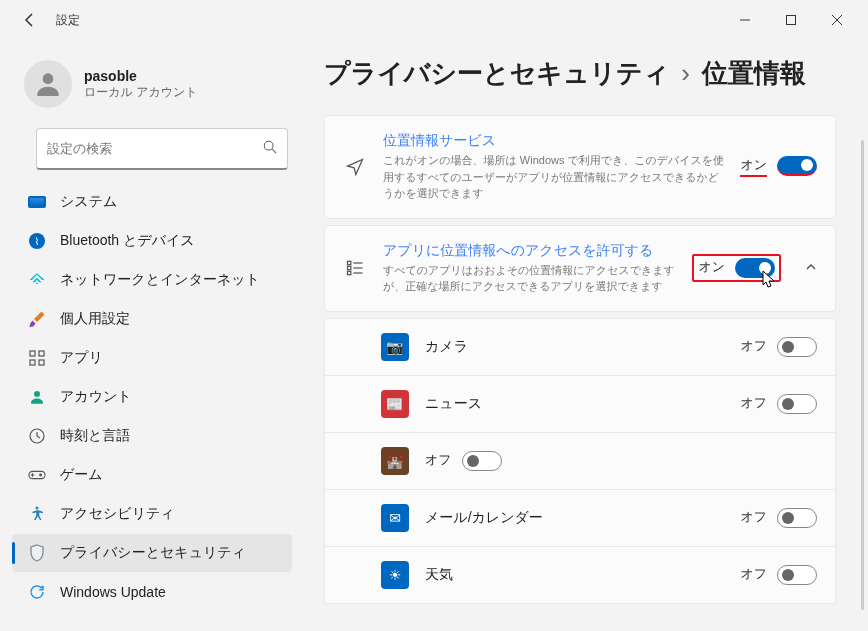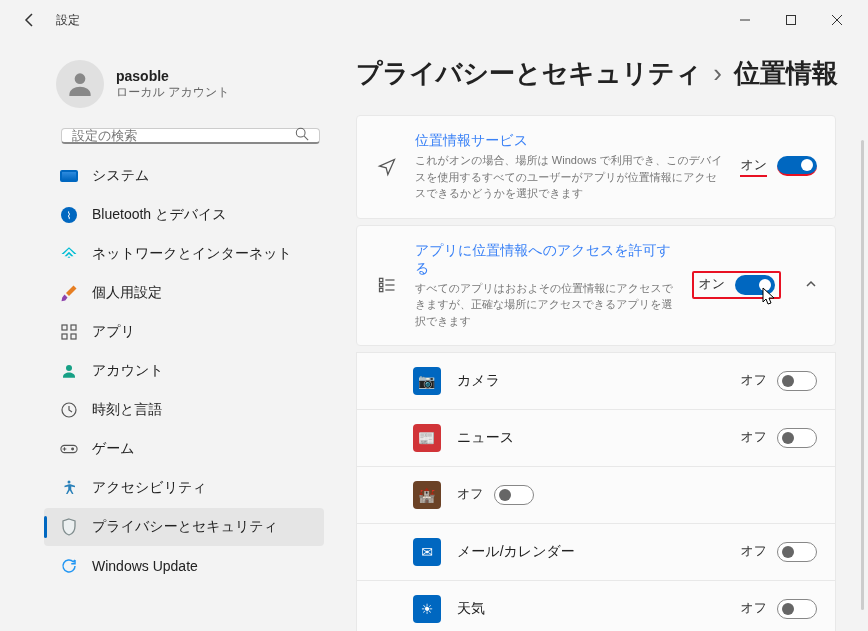--- a/index.html
+++ b/index.html
@@ -5,30 +5,30 @@
 * { margin: 0; padding: 0; box-sizing: border-box; font-family: "Segoe UI", "Yu Gothic UI", sans-serif; }
 body { width: 868px; height: 631px; background: #f3f3f3; overflow: hidden; position: relative; }
 
 .titlebar { height: 40px; display: flex; align-items: center; padding: 0 8px; }
 .titlebar-left { display: flex; align-items: center; gap: 16px; padding-left: 12px; }
 .back-btn { width: 20px; height: 20px; display: flex; align-items: center; justify-content: center; cursor: pointer; }
 .title-text { font-size: 12px; color: #333; }
 .titlebar-right { margin-left: auto; display: flex; }
 .win-btn { width: 46px; height: 32px; display: flex; align-items: center; justify-content: center; cursor: pointer; }
 
-.main-layout { display: flex; height: calc(631px - 40px); padding-left: 32px; }
+.main-layout { display: flex; height: calc(631px - 40px); }
 
 .sidebar { width: 300px; padding: 8px 0 8px 8px; display: flex; flex-direction: column; }
 .user-section { display: flex; align-items: center; gap: 12px; padding: 12px 16px 20px 16px; }
 .avatar { width: 48px; height: 48px; border-radius: 50%; background: #e0e0e0; display: flex; align-items: center; justify-content: center; }
 .avatar svg { fill: #888; }
 .user-info .username { font-size: 14px; font-weight: 600; color: #222; }
 .user-info .account-type { font-size: 12px; color: #666; }
 
-.search-box { margin: 0 12px 12px 21px; height: 16px; background: #fff; border: 1px solid #ccc; border-bottom: 2px solid #888; border-radius: 4px; display: flex; align-items: center; padding: 0 10px; }
+.search-box { margin: 0 12px 12px 28px; height: 42px; background: #fff; border: 1px solid #ccc; border-bottom: 2px solid #888; border-radius: 4px; display: flex; align-items: center; padding: 0 10px; }
 .search-box input { flex: 1; border: none; outline: none; font-size: 13px; background: transparent; }
 .search-box .search-icon { color: #666; }
 
 .nav-list { flex: 1; overflow-y: auto; padding-right: 4px; }
 .nav-item { display: flex; align-items: center; gap: 14px; padding: 10px 16px; cursor: pointer; border-radius: 4px; margin: 1px 4px; font-size: 14px; color: #222; }
 .nav-item.active { background: #e5e5e5; position: relative; }
 .nav-item.active::before { content: ""; position: absolute; left: 0; top: 8px; bottom: 8px; width: 3px; background: #0067c0; border-radius: 2px; }
 .nav-icon { width: 18px; height: 18px; display: flex; align-items: center; justify-content: center; }
 
 .content { flex: 1; padding: 16px 20px 0 24px; overflow: hidden; display: flex; flex-direction: column; }

